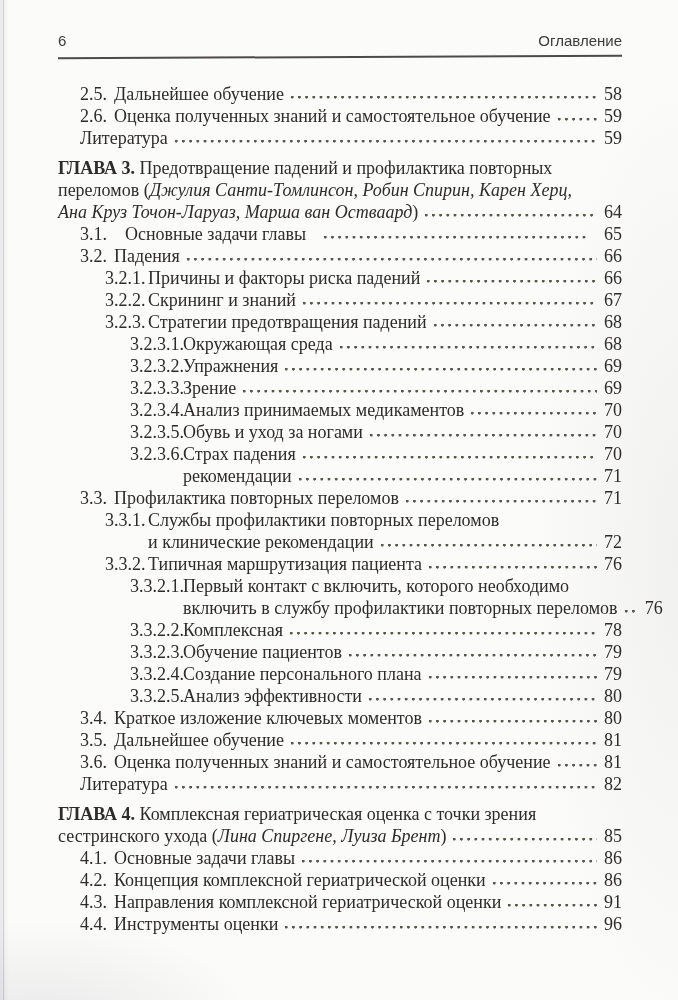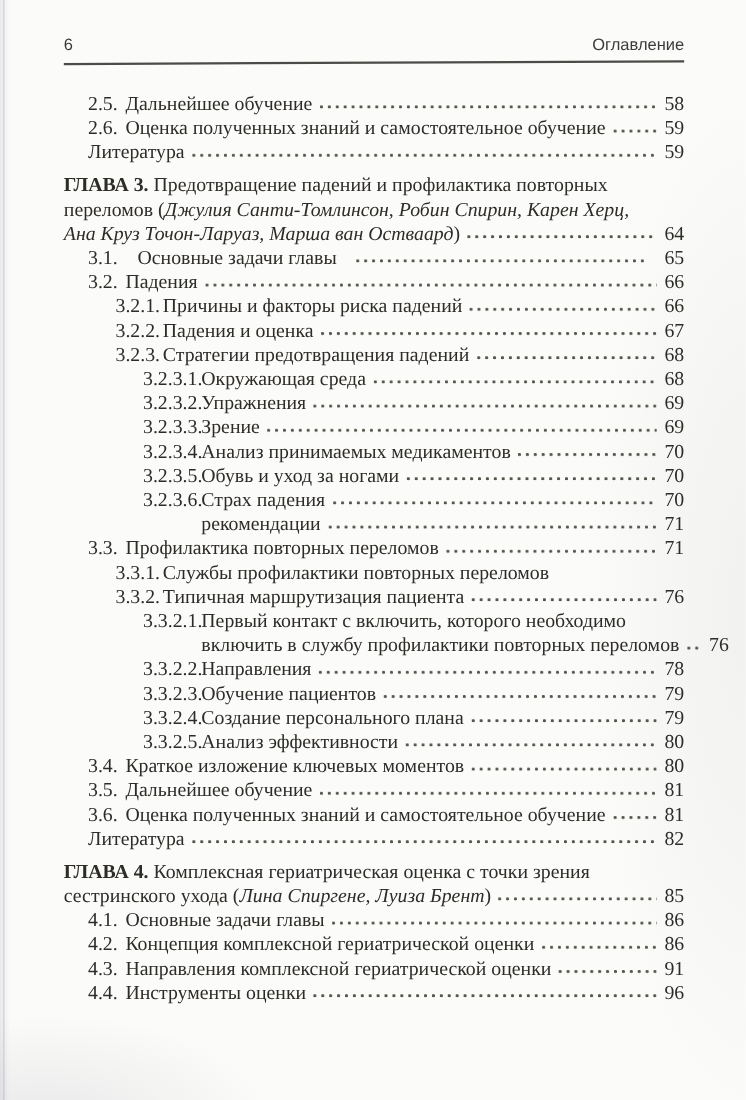--- a/index.html
+++ b/index.html
@@ -138,21 +138,21 @@
         <span class="toc-page">66</span>
       </div>
       <div class="toc-line" style="padding-left: 47px;">
         <span class="toc-num lv2">3.2.1.</span>
         <span class="toc-title"><span>Причины и факторы риска падений</span></span>
         <span class="leader"></span>
         <span class="toc-page">66</span>
       </div>
       <div class="toc-line" style="padding-left: 47px;">
         <span class="toc-num lv2">3.2.2.</span>
-        <span class="toc-title"><span>Падения и оценка</span></span>
+        <span class="toc-title"><span>Скрининг и знаний</span></span>
         <span class="leader"></span>
         <span class="toc-page">67</span>
       </div>
       <div class="toc-line" style="padding-left: 47px;">
         <span class="toc-num lv2">3.2.3.</span>
         <span class="toc-title"><span>Стратегии предотвращения падений</span></span>
         <span class="leader"></span>
         <span class="toc-page">68</span>
       </div>
       <div class="toc-line" style="padding-left: 72px;">
@@ -199,38 +199,43 @@
       <div class="toc-line" style="padding-left: 22px;">
         <span class="toc-num lv1">3.3.</span>
         <span class="toc-title"><span>Профилактика повторных переломов</span></span>
         <span class="leader"></span>
         <span class="toc-page">71</span>
       </div>
       <div class="toc-line" style="padding-left: 47px;">
         <span class="toc-num lv2">3.3.1.</span>
         <span class="toc-title"><span>Службы профилактики повторных переломов</span></span>
       </div>
+      <div class="toc-line" style="padding-left: 90px;">
+        <span class="toc-title"><span>и клинические рекомендации</span></span>
+        <span class="leader"></span>
+        <span class="toc-page">72</span>
+      </div>
       <div class="toc-line" style="padding-left: 47px;">
         <span class="toc-num lv2">3.3.2.</span>
         <span class="toc-title"><span>Типичная маршрутизация пациента</span></span>
         <span class="leader"></span>
         <span class="toc-page">76</span>
       </div>
       <div class="toc-line" style="padding-left: 72px;">
         <span class="toc-num lv3">3.3.2.1.</span>
         <span class="toc-title"><span>Первый контакт с включить, которого необходимо</span></span>
       </div>
       <div class="toc-line" style="padding-left: 125px;">
         <span class="toc-title"><span>включить в службу профилактики повторных переломов</span></span>
         <span class="leader"></span>
         <span class="toc-page">76</span>
       </div>
       <div class="toc-line" style="padding-left: 72px;">
         <span class="toc-num lv3">3.3.2.2.</span>
-        <span class="toc-title"><span>Направления</span></span>
+        <span class="toc-title"><span>Комплексная</span></span>
         <span class="leader"></span>
         <span class="toc-page">78</span>
       </div>
       <div class="toc-line" style="padding-left: 72px;">
         <span class="toc-num lv3">3.3.2.3.</span>
         <span class="toc-title"><span>Обучение пациентов</span></span>
         <span class="leader"></span>
         <span class="toc-page">79</span>
       </div>
       <div class="toc-line" style="padding-left: 72px;">

